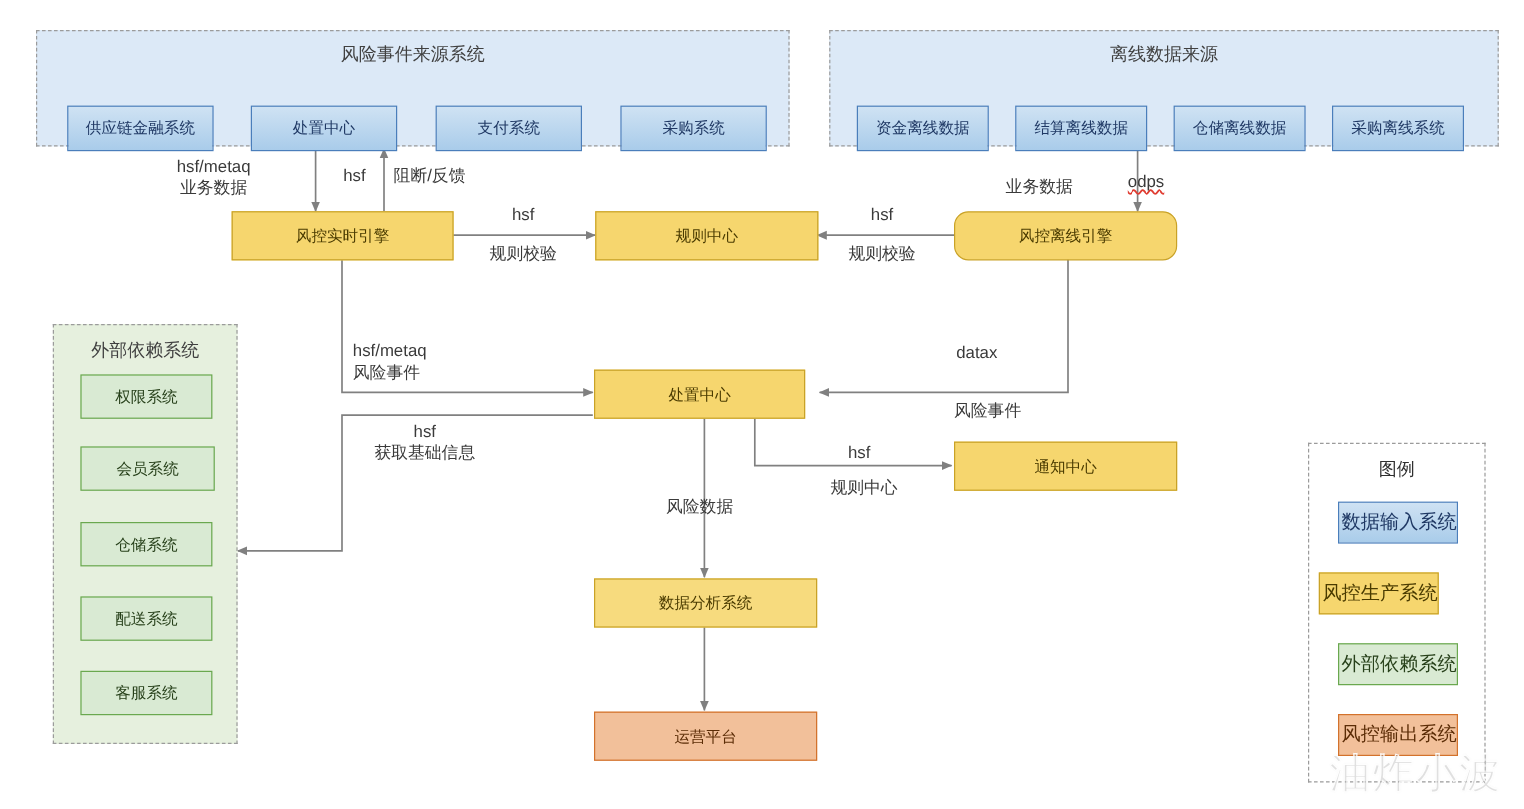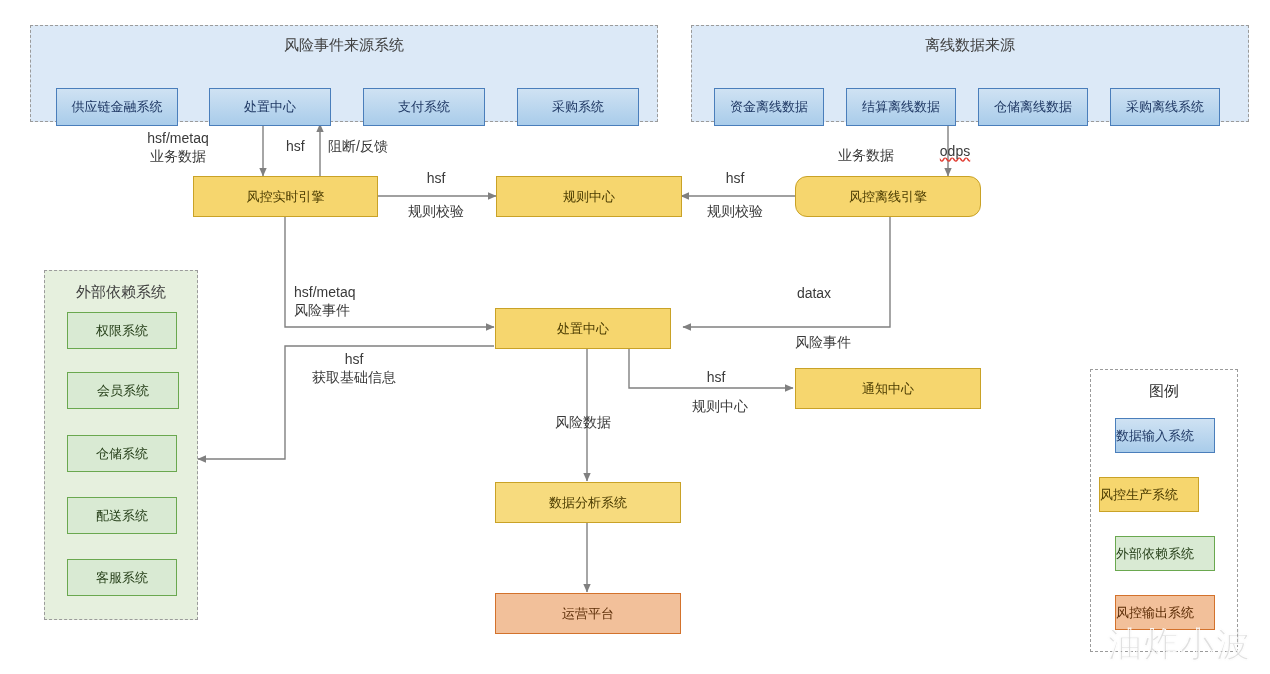--- a/index.html
+++ b/index.html
@@ -61,22 +61,22 @@
     text-decoration-skip-ink:none;
   }
 
   
   .legend-title{
     position:absolute;left:0;right:0;text-align:center;
     font-size:15px;color:#2f2f2f;
   }
   .legend-item{
     position:absolute;box-sizing:border-box;
-    display:flex;align-items:center;justify-content:flex-start;
-    font-size:13px;border-width:1px;border-style:solid;
+    display:flex;align-items:center;justify-content:flex-end;
+    font-size:16px;border-width:1px;border-style:solid;
   }
 
   
   .watermark{
     position:absolute;left:1108px;top:622px;
     font-size:34px;letter-spacing:2px;
     color:rgba(255,255,255,0.05);
     -webkit-text-stroke:1px rgba(255,255,255,0.92);
     text-shadow:0 0 1px rgba(160,160,160,0.35);
     font-family:"DejaVu Sans",sans-serif;

